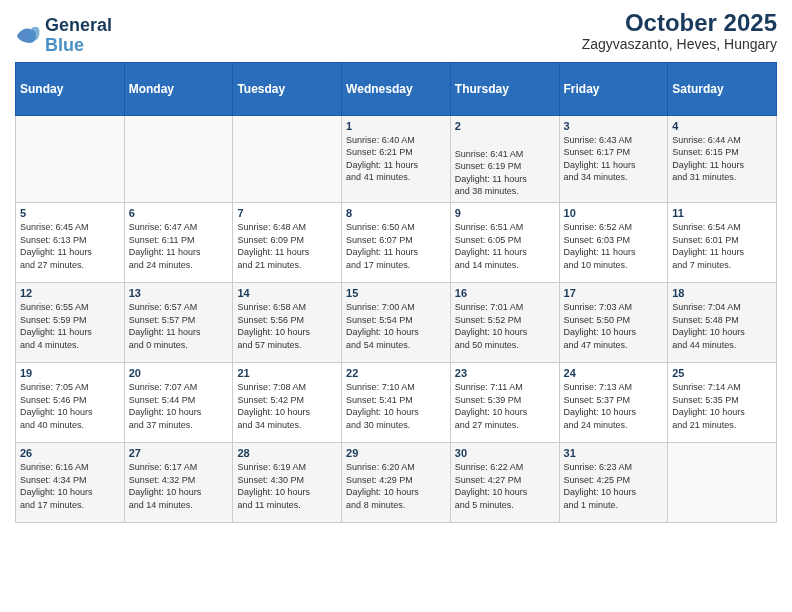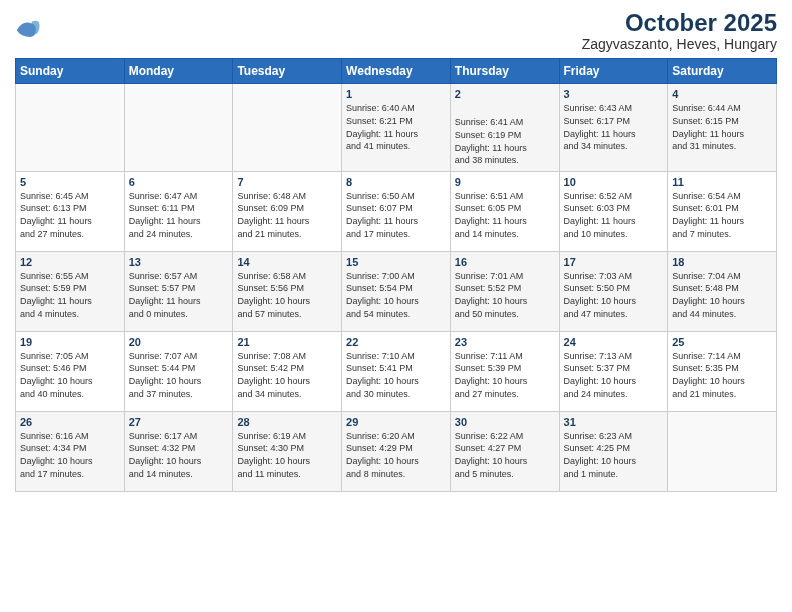--- a/index.html
+++ b/index.html
@@ -53,21 +53,21 @@
       border-collapse: collapse;
       table-layout: fixed;
     }
     thead tr {
       background-color: #2a6ebb;
     }
     thead th {
       color: #fff;
       font-size: 12px;
       font-weight: bold;
-      padding: 5px 4px;
+      padding: 19px 4px;
       text-align: left;
       border: 1px solid #1a5aaa;
     }
     tbody tr {
       vertical-align: top;
     }
     tbody td {
       border: 1px solid #ccc;
       padding: 4px 4px;
       font-size: 9.5px;
@@ -101,20 +101,24 @@
 <body>
 
 <div class="page">
   <div class="header">
     <div class="logo">
       <svg class="logo-icon" viewBox="0 0 30 30">
         <rect x="0" y="0" width="30" height="30" fill="none"></rect>
         <path d="M2 15 Q8 4 18 8 Q24 10 22 18 Q20 24 12 22 Q4 20 2 15Z" fill="#2a6ebb" opacity="0.8"></path>
         <path d="M18 6 Q28 2 26 14 Q24 22 16 20" fill="#4a90c4" opacity="0.7"></path>
       </svg>
+      <div class="logo-text">
+        <div>General</div>
+        <div style="color:#4a90c4;">Blue</div>
+      </div>
     </div>
     <div class="title-block">
       <div class="month-title">October 2025</div>
       <div class="location">Zagyvaszanto, Heves, Hungary</div>
     </div>
   </div>
 
   <table>
     <thead>
       <tr>

